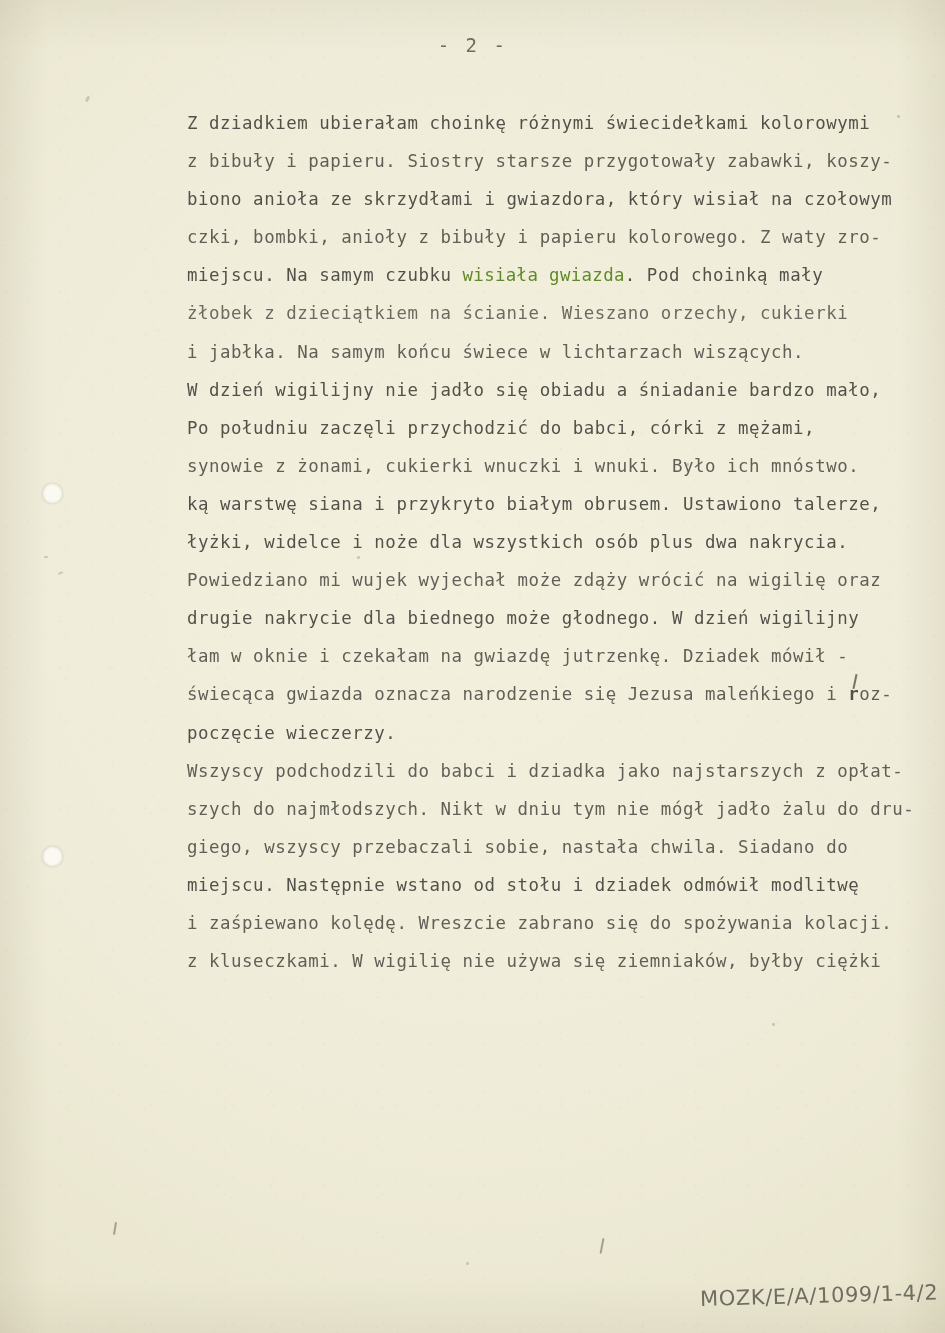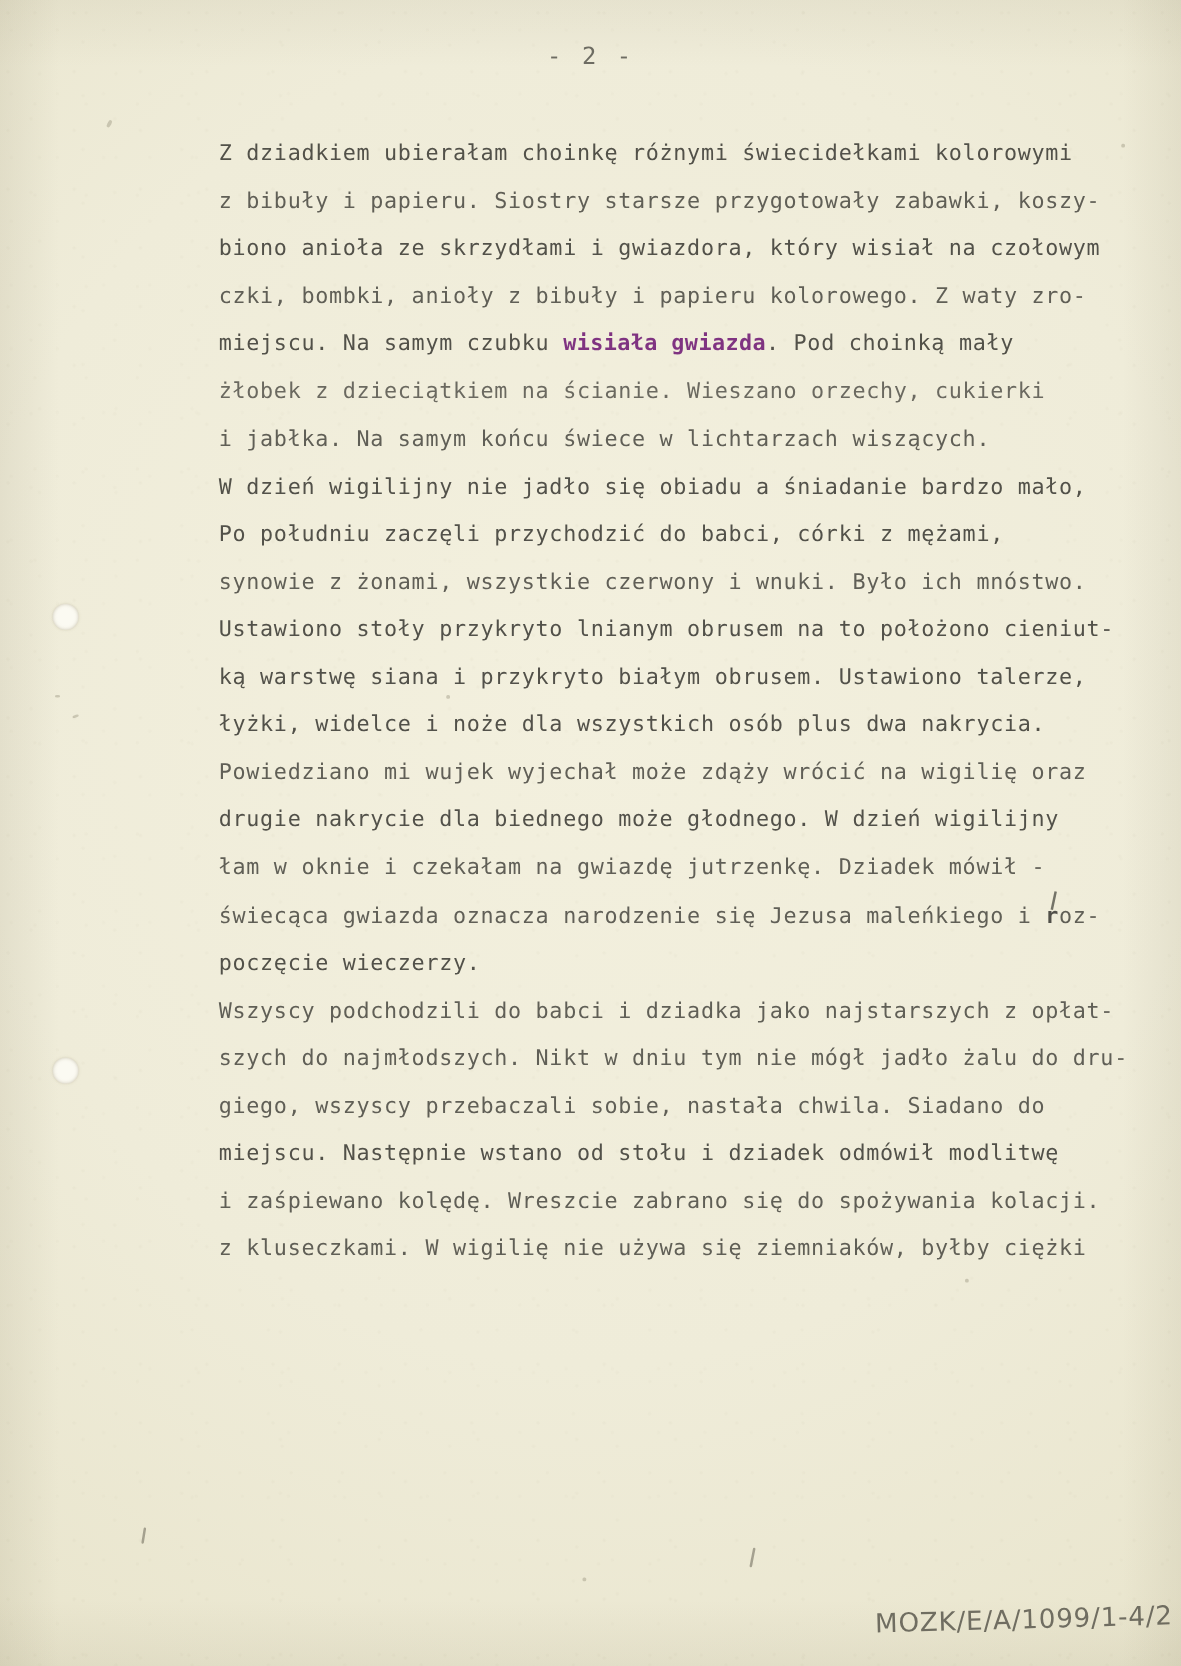--- a/index.html
+++ b/index.html
@@ -95,29 +95,30 @@
   }
 
   .tline {
     height: 38.1px;
     line-height: 38.1px;
     font-size: 17.4px;
     letter-spacing: .55px;
     white-space: pre;
     color: #3d3c36;
     opacity: .88;
+    margin-left: 12px;
   }
 
   
   .tline.fade-1 { opacity: .80; }
   .tline.fade-2 { opacity: .74; }
 
   .tline b {
-    font-weight: 700;
-    color: #701a75;
+    font-weight: 400;
+    color: #4d7c0f;
     letter-spacing: .35px;
   }
 
   
   .overstrike {
     position: relative;
     font-weight: 700;
     color: #2a2925;
   }
   .overstrike::after {
@@ -192,22 +193,21 @@
     <div class="tline fade-1">z bibuły i papieru. Siostry starsze przygotowały zabawki, koszy-</div>
     <div class="tline">biono anioła ze skrzydłami i gwiazdora, który wisiał na czołowym</div>
     <div class="tline fade-1">czki, bombki, anioły z bibuły i papieru kolorowego. Z waty zro-</div>
 
     <div class="tline" id="line-bold-host"><span>miejscu. Na samym czubku </span><b>wisiała gwiazda</b><span>. Pod choinką mały</span></div>
 
     <div class="tline fade-2">żłobek z dzieciątkiem na ścianie. Wieszano orzechy, cukierki</div>
     <div class="tline fade-1">i jabłka. Na samym końcu świece w lichtarzach wiszących.</div>
     <div class="tline">W dzień wigilijny nie jadło się obiadu a śniadanie bardzo mało,</div>
     <div class="tline">Po południu zaczęli przychodzić do babci, córki z mężami,</div>
-    <div class="tline fade-1">synowie z żonami, wszystkie czerwony i wnuki. Było ich mnóstwo.</div>
-    <div class="tline">Ustawiono stoły przykryto lnianym obrusem na to położono cieniut-</div>
+    <div class="tline fade-1">synowie z żonami, cukierki wnuczki i wnuki. Było ich mnóstwo.</div>
     <div class="tline">ką warstwę siana i przykryto białym obrusem. Ustawiono talerze,</div>
     <div class="tline">łyżki, widelce i noże dla wszystkich osób plus dwa nakrycia.</div>
     <div class="tline fade-1">Powiedziano mi wujek wyjechał może zdąży wrócić na wigilię oraz</div>
     <div class="tline">drugie nakrycie dla biednego może głodnego. W dzień wigilijny</div>
     <div class="tline fade-1">łam w oknie i czekałam na gwiazdę jutrzenkę. Dziadek mówił -</div>
 
     <div class="tline fade-1" id="line-overstrike-host"><span>świecąca gwiazda oznacza narodzenie się Jezusa maleńkiego i </span><span class="overstrike">r</span><span>oz-</span></div>
 
     <div class="tline">poczęcie wieczerzy.</div>
 

